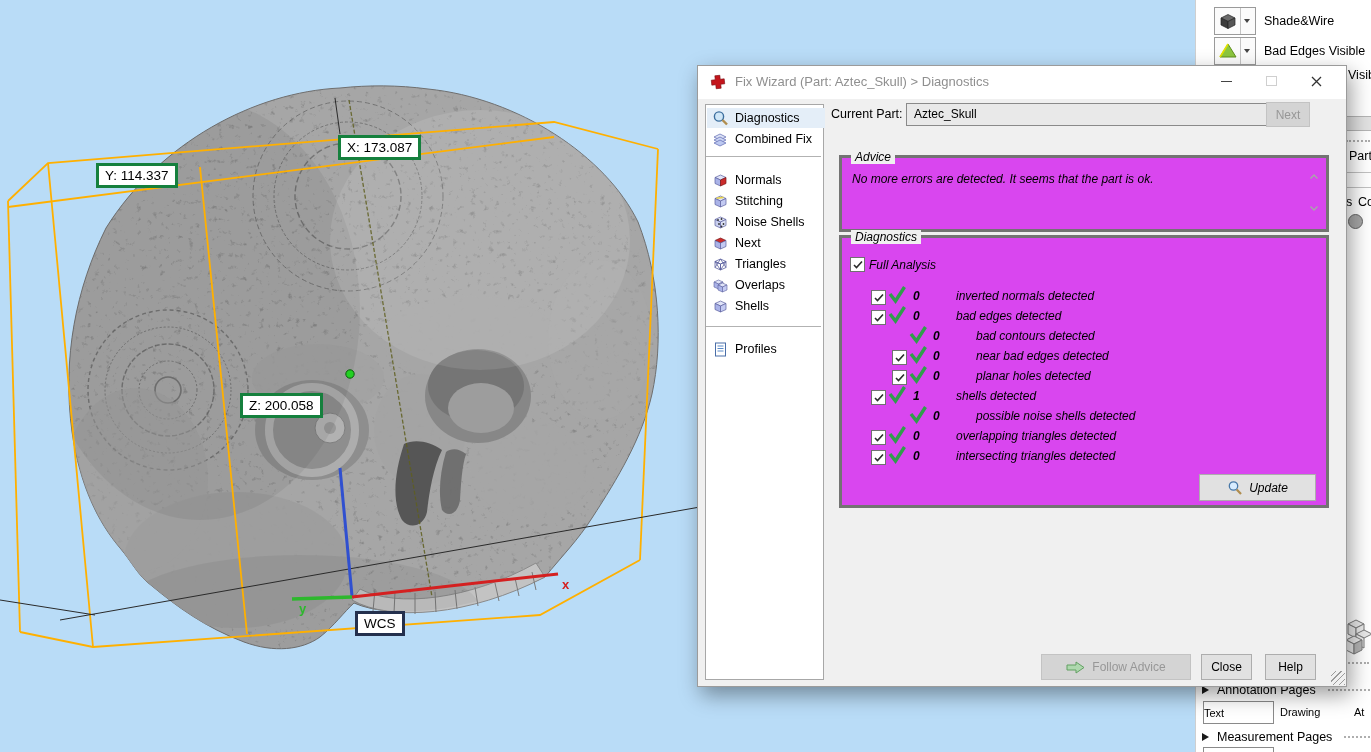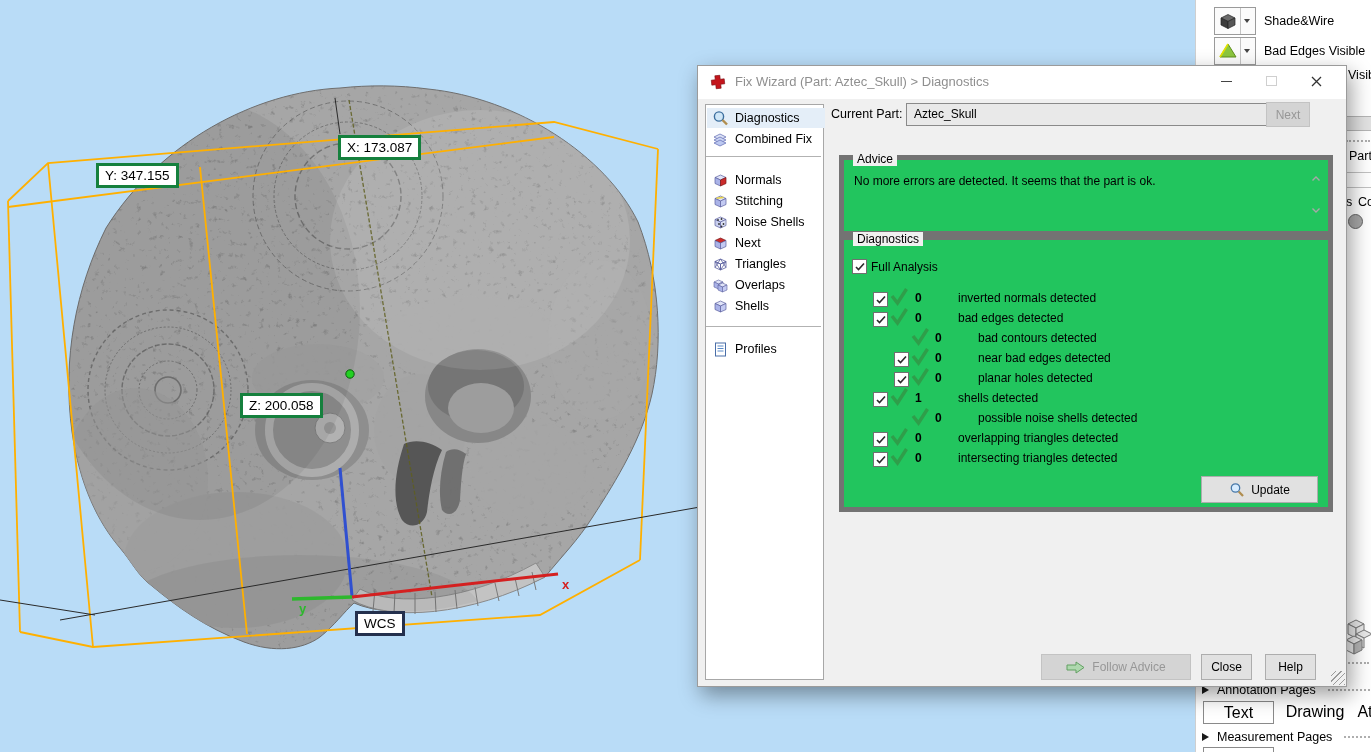--- a/index.html
+++ b/index.html
@@ -26,21 +26,21 @@
   .nav-item.sel{background:#e4eef8;}
   .nav-item svg{flex:0 0 auto;}
   .nav-sep{position:absolute;left:0;width:115px;border-top:1px solid #b2b2b2;}
   .cp-label{position:absolute;left:133px;top:41px;font-size:12.5px;color:#000;}
   .combo{position:absolute;left:208px;top:37px;width:378px;height:21px;background:#e9e9e9;border:1px solid #8a8a8a;
          font-size:12px;line-height:21px;padding-left:7px;color:#000;}
   .combo .chev{position:absolute;right:6px;top:4px;}
   .btn{position:absolute;background:#e1e1e1;border:1px solid #adadad;font-size:12px;color:#000;
        display:flex;align-items:center;justify-content:center;gap:6px;}
   .btn.disabled{background:#d4d4d4;border-color:#c3c3c3;color:#979797;}
-  .fieldset{position:absolute;border:5px solid #737373;background:#22c55e;}
+  .fieldset{position:absolute;border:3px solid #737373;background:#d946ef;font-style:italic;}
   .legend{position:absolute;top:-8px;left:9px;background:#f0f0f0;padding:0 4px;font-size:12px;color:#000;}
   .advice-text{position:absolute;left:10px;top:14px;font-size:12px;color:#000;}
   .scrollchev{position:absolute;right:6px;width:12px;height:12px;}
   .cb{position:absolute;width:13px;height:13px;background:#fff;border:1px solid #707070;}
   .cb svg{position:absolute;left:0.5px;top:0.5px;}
   .drow{position:absolute;left:0;width:100%;height:18px;font-size:12px;}
   .gcheck{position:absolute;top:-4px;width:20px;height:20px;}
   .count{position:absolute;top:1px;font-weight:bold;color:#000;}
   .dlabel{position:absolute;top:1px;color:#000;}
   .c0{left:29px;top:2px}.k0{left:45px}.n0{left:71px}.l0{left:114px}
@@ -57,21 +57,21 @@
   .tblabel{font-size:12.5px;color:#000;white-space:nowrap;}
   .frag{position:absolute;font-size:12.5px;color:#000;white-space:nowrap;}
   .hline{position:absolute;border-top:1px solid #c2c2c2;}
   .dots{border-top:2px dotted #aeaeae;height:0;}
   .edge-dots{position:absolute;width:24px;}
   .graydot{position:absolute;width:13px;height:13px;border-radius:50%;background:#a8a8a8;border:1px solid #666;}
   .rbottom{position:absolute;left:0;top:677px;width:176px;height:75px;background:#fff;}
   .rbrow{position:absolute;left:6px;right:0;height:20px;display:flex;align-items:center;gap:8px;font-size:12.5px;color:#000;text-align:center;}
   .tri{width:0;height:0;border-left:7px solid #1a1a1a;border-top:4.5px solid transparent;border-bottom:4.5px solid transparent;}
   .rbrow .fill{flex:1;margin:0 2px 0 4px;}
-  .tab{position:absolute;height:21px;display:flex;align-items:center;justify-content:center;font-size:16px;color:#000;}
+  .tab{position:absolute;height:21px;display:flex;align-items:center;justify-content:flex-start;font-size:11px;color:#000;}
   .tab.sel{background:#fff;border:1px solid #8a8a8a;}
   .parttab{position:absolute;background:#fff;border:1px solid #8a8a8a;border-bottom:none;}
 </style>
 </head>
 <body>
 
 <div id="stage">
 
   <div class="viewport">
     <svg width="1371" height="752" viewBox="0 0 1371 752">
@@ -157,21 +157,21 @@
         <line x1="0" y1="600" x2="95" y2="615"></line>
       </g>
 
       <line x1="340" y1="468" x2="352" y2="596" stroke="#3050d0" stroke-width="3"></line>
       <line x1="352" y1="597" x2="292" y2="599" stroke="#2db82d" stroke-width="3.5"></line>
       <line x1="352" y1="597" x2="558" y2="574" stroke="#d42020" stroke-width="3"></line>
 
       <circle cx="350" cy="374" r="4.2" fill="#23d123" stroke="#0c5c0c"></circle>
     </svg>
 
-    <div class="mlabel" style="left:96px;top:163px">Y: 347.155</div>
+    <div class="mlabel" style="left:96px;top:163px">Y: 114.337</div>
     <div class="mlabel" style="left:338px;top:135px">X: 173.087</div>
     <div class="mlabel" style="left:240px;top:393px">Z: 200.058</div>
     <div class="mlabel wcs" style="left:355px;top:611px">WCS</div>
     <span class="axlab" style="left:562px;top:577px;color:#d42020">x</span>
     <span class="axlab" style="left:299px;top:601px;color:#2db82d">y</span>
   </div>
 
   <div class="rpanel">
     <div class="tbrow" style="top:7px">
       <div class="iconbtn">

